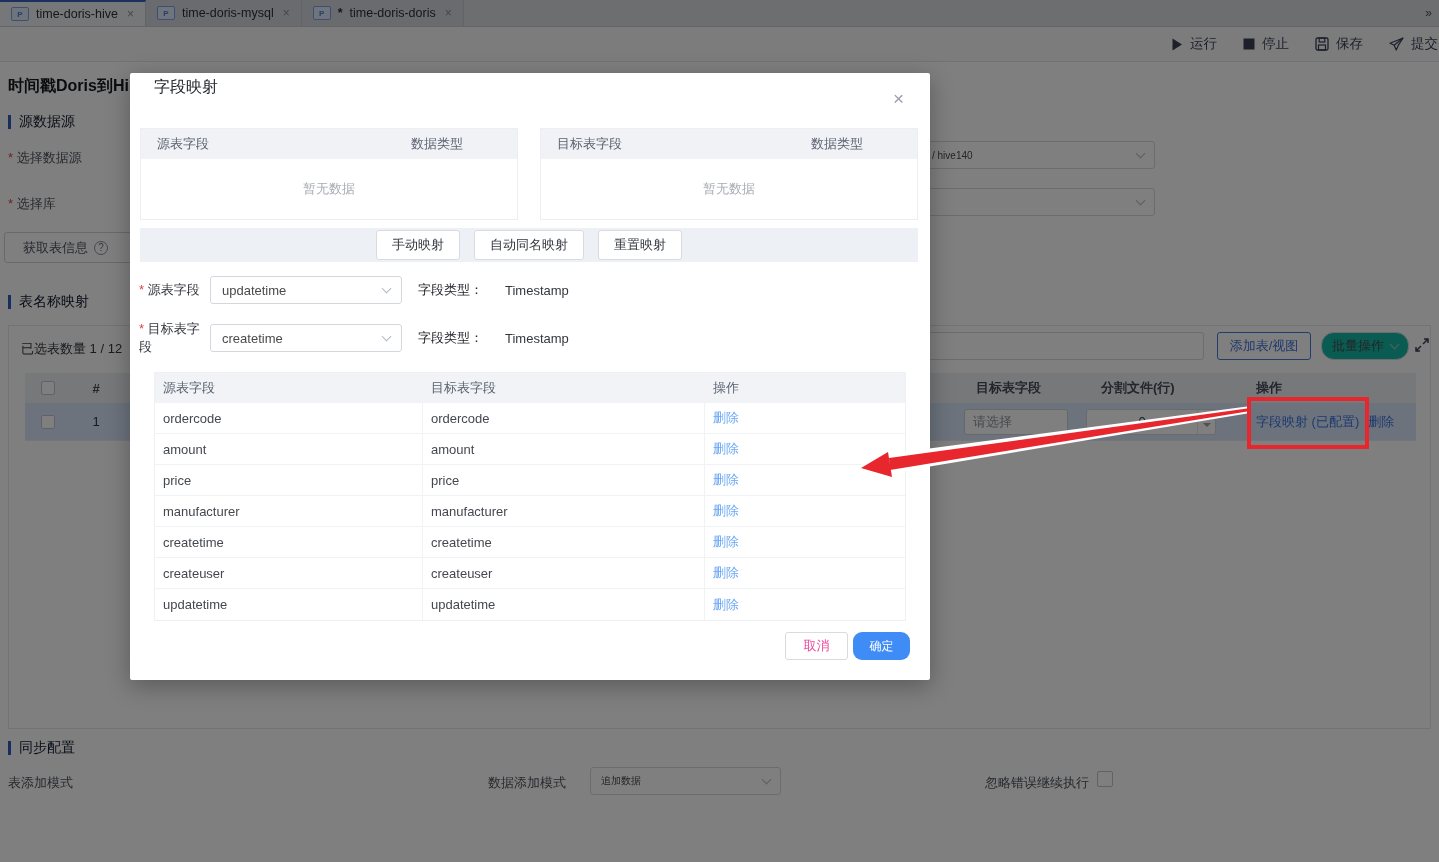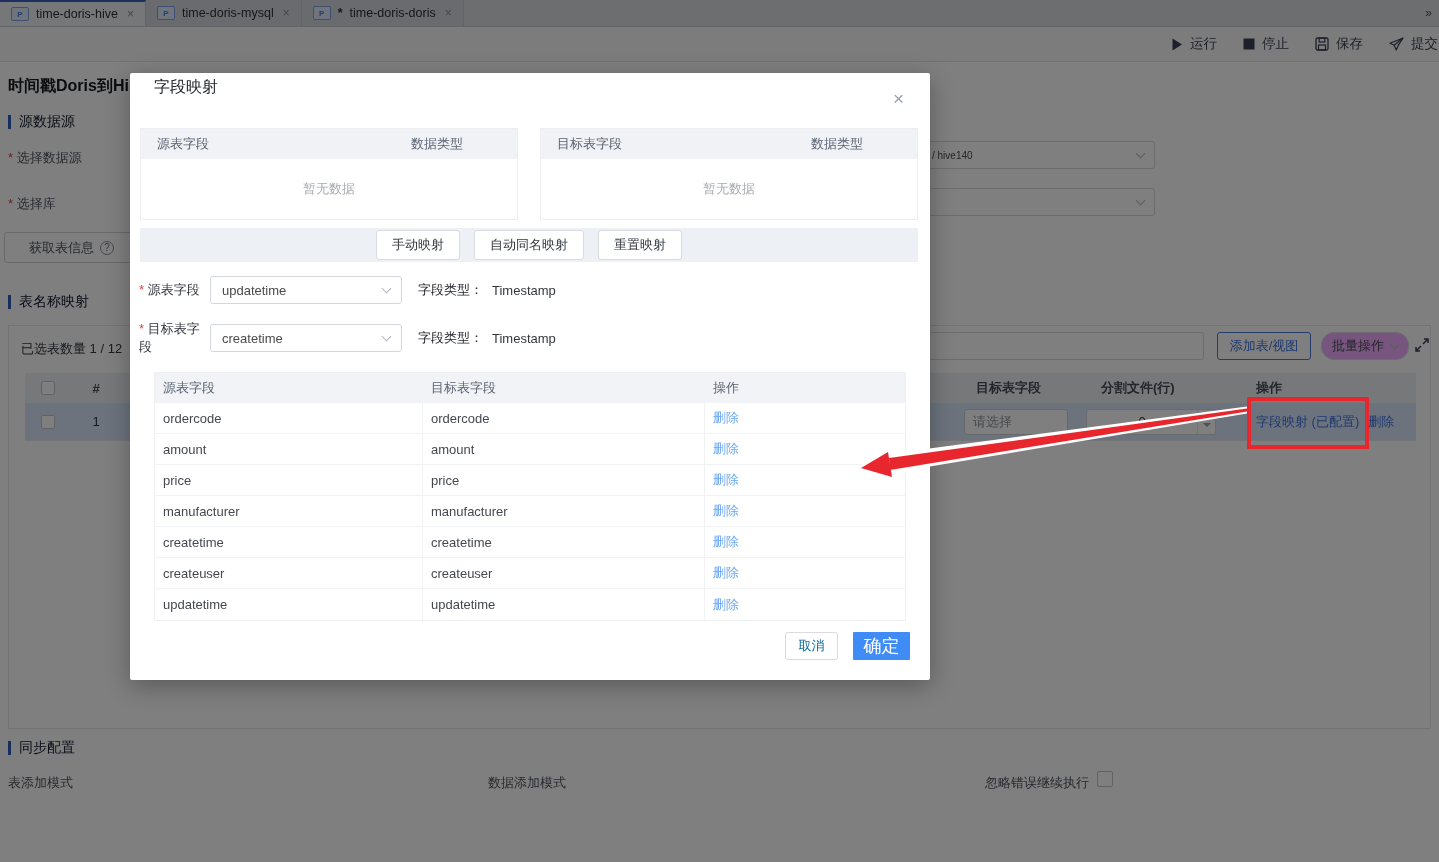--- a/index.html
+++ b/index.html
@@ -22,29 +22,29 @@
 
   
   .content{position:absolute;top:62px;left:0;right:0;bottom:0;background:#fff;z-index:1}
   .page-title{position:absolute;left:8px;top:14px;font-size:16px;font-weight:bold;color:#15181d;white-space:nowrap}
   .section{position:absolute;display:flex;align-items:center;gap:8px;font-size:14px;font-weight:normal;color:#0f172a}
   .section::before{content:"";width:3px;height:14px;background:#2f5bb7;display:block}
   .lbl{position:absolute;font-size:13px;color:#4e545c;white-space:nowrap}
   .req::before{content:"* ";color:#e04545}
   .sel{position:absolute;height:28px;background:#fff;border:1px solid #d4d8de;border-radius:3px;display:flex;align-items:center;justify-content:space-between;padding:0 10px;font-size:10px;color:#4a4a4a}
   .chev{width:7px;height:7px;border-right:1.5px solid #b3bac3;border-bottom:1.5px solid #b3bac3;transform:rotate(45deg);margin-top:-4px;flex:none}
-  .ghostbtn{position:absolute;height:31px;background:#fff;border:1px solid #cfd3d9;border-radius:3px;display:flex;align-items:center;gap:6px;padding:0 24px;font-size:13px;color:#4e545c}
+  .ghostbtn{position:absolute;height:31px;background:#fff;border:1px solid #cfd3d9;border-radius:3px;display:flex;align-items:center;gap:6px;padding:0 18px;font-size:13px;color:#4e545c}
   .qicon{width:14px;height:14px;border:1px solid #8a9099;border-radius:50%;font-size:10px;color:#6a7079;display:flex;align-items:center;justify-content:center}
 
   
   .panel{position:absolute;left:8px;top:263px;width:1423px;height:404px;border:1px solid #e3e6ea;background:#fff}
   .count{position:absolute;left:12px;top:14px;font-size:13px;color:#33373d}
   .searchbox{position:absolute;left:692px;top:6px;width:503px;height:28px;background:#fff;border:1px solid #d4d8de;border-radius:3px}
   .addbtn{position:absolute;left:1208px;top:6px;width:94px;height:28px;border:1px solid #4679d2;border-radius:3px;color:#3f74dd;background:#fff;font-size:13px;display:flex;align-items:center;justify-content:center}
-  .batchbtn{position:absolute;left:1312px;top:6px;width:88px;height:28px;border:1px solid #d4d8de;border-radius:13px;color:#464b52;background:#f0abfc;font-size:13px;display:flex;align-items:center;justify-content:center;gap:7px}
+  .batchbtn{position:absolute;left:1312px;top:6px;width:88px;height:28px;border:1px solid #d4d8de;border-radius:13px;color:#464b52;background:#14b8a6;font-size:13px;display:flex;align-items:center;justify-content:center;gap:7px}
   .expand{position:absolute;left:1405px;top:11px;color:#3c4350}
   .bgtable{position:absolute;left:16px;top:47px;width:1391px}
   .bghead{height:30px;background:#eef1f5;display:flex;align-items:center;font-size:13px;color:#454c58;font-weight:600}
   .bgrow{height:38px;background:#d9e6fb;display:flex;align-items:center;font-size:13px;color:#33373d;border-bottom:1px solid #e7ebf0}
   .ccb{width:46px;display:flex;justify-content:center}
   .cidx{width:50px;text-align:center}
   .cflex{flex:1}
   .cpart{width:120px;padding-left:13px}
   .bghead .cpart{padding-left:25px}
   .csplit{width:165px;padding-left:15px}
@@ -71,31 +71,31 @@
   .mini{position:absolute;top:55px;width:378px;border:1px solid #eceef2}
   .mini-head{display:flex;height:30px;background:#f0f2f6;align-items:center;color:#5a6372}
   .mini-c1{width:270px;padding-left:16px}
   .mini-body{height:60px;display:flex;align-items:center;justify-content:center;color:#a6abb3;background:#fff}
   .btnbar{position:absolute;left:10px;top:155px;width:778px;height:34px;background:#edf0f4;display:flex;align-items:center;justify-content:center;gap:14px}
   .wbtn{height:30px;padding:0 15px;background:#fff;border:1px solid #d8dbe0;border-radius:3px;font-size:13px;color:#33373d;display:flex;align-items:center;cursor:pointer}
   .frow{position:absolute;left:9px;display:flex;align-items:center;height:28px}
   .flabel{width:71px;font-size:13px;color:#33373d}
   .fsel{width:192px;height:28px;background:#fff;border:1px solid #d4d8de;border-radius:3px;display:flex;align-items:center;justify-content:space-between;padding:0 11px;color:#4a4a4a}
   .ftype{margin-left:16px;color:#24272c;font-weight:500}
-  .fval{margin-left:9px;color:#33373d;font-weight:normal}
+  .fval{margin-left:22px;color:#33373d;font-weight:normal}
   .maptable{position:absolute;left:24px;top:299px;width:752px;border:1px solid #eef0f3}
   .mhead{display:flex;height:30px;background:#f1f3f6;align-items:center;color:#5a6372}
   .mrow{display:flex;height:31px;align-items:center;border-bottom:1px solid #f1f2f4;color:#44484e}
   .mrow:last-child{border-bottom:none}
   .mcA{width:268px;padding-left:8px;align-self:stretch;display:flex;align-items:center;border-right:1px solid #f1f2f4}
   .mcB{width:282px;padding-left:8px;align-self:stretch;display:flex;align-items:center;border-right:1px solid #f1f2f4}
   .mcC{flex:1;padding-left:8px}
   .del{color:#6aa7f5;cursor:pointer}
-  .m-cancel{position:absolute;left:655px;top:559px;width:53px;height:28px;background:#fff;border:1px solid #d8dbe0;border-radius:3px;font-size:13px;color:#0369a1;display:flex;align-items:center;justify-content:center;cursor:pointer}
-  .m-ok{position:absolute;left:723px;top:559px;width:57px;height:28px;background:#3f8cf7;border:none;border-radius:1px;font-size:18px;color:#fff;display:flex;align-items:center;justify-content:center;cursor:pointer}
+  .m-cancel{position:absolute;left:655px;top:559px;width:63px;height:28px;background:#fff;border:1px solid #d8dbe0;border-radius:3px;font-size:13px;color:#ec4899;display:flex;align-items:center;justify-content:center;cursor:pointer}
+  .m-ok{position:absolute;left:723px;top:559px;width:57px;height:28px;background:#3f8cf7;border:none;border-radius:9px;font-size:12px;color:#fff;display:flex;align-items:center;justify-content:center;cursor:pointer}
 
   .anno{position:absolute;inset:0;z-index:40;pointer-events:none}
 </style>
 </head>
 <body>
 
 <div class="tabbar">
   <div class="tab active">
     <span class="pbadge">P</span>
     <span>time-doris-hive</span>
@@ -218,20 +218,24 @@
           <span class="bluelink">字段映射 (已配置)</span>
           <span class="bluelink">删除</span>
         </div>
       </div>
     </div>
   </div>
 
   <div class="section" style="left:8px;top:677px">同步配置</div>
   <div class="blbl" style="left:8px;top:712px">表添加模式</div>
   <div class="blbl" style="left:488px;top:712px">数据添加模式</div>
+  <div class="sel" style="left:590px;top:705px;width:191px">
+    <span>追加数据</span>
+    <span class="chev"></span>
+  </div>
   <div class="blbl" style="left:985px;top:712px">忽略错误继续执行</div>
   <span class="cb" style="position:absolute;left:1097px;top:709px;width:16px;height:16px"></span>
 </div>
 
 <div class="overlay"></div>
 
 <div class="modal">
   <div class="m-title">字段映射</div>
   <div class="m-close">×</div>
 

